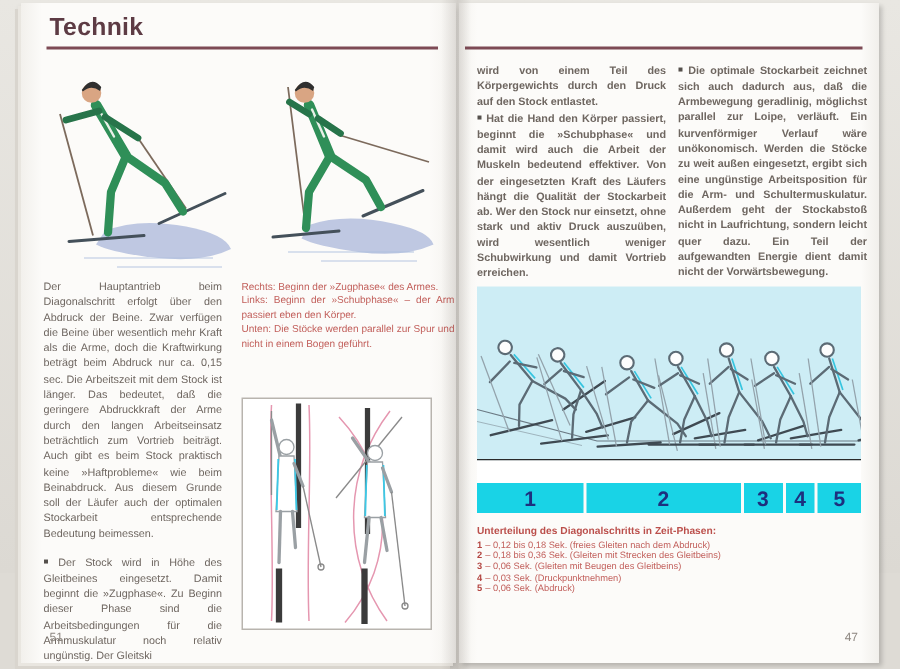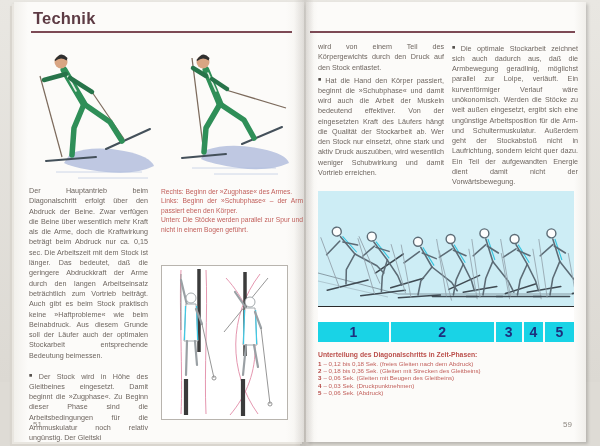--- a/index.html
+++ b/index.html
@@ -41,21 +41,21 @@
   .body-text { margin:0; font-size:7.2px; line-height:10.3px; color:#6e6660; text-align:justify; }
   .body-text.spaced { margin-top:9px; }
   .bullet { font-size:5.5px; color:#55504c; vertical-align:1.5px; margin-right:2px; }
   .l-col2 { position:absolute; left:147px; top:185px; width:142px; }
   .photo-caption { margin:0; font-size:6.7px; line-height:9.4px; color:#c2605c; text-align:justify; }
   .pole-diagram { position:absolute; left:147px; top:263px; width:127px; height:155px;
     background:#ffffff; border:1px solid #b8b4ae; box-sizing:border-box; }
 
   
   .r-cols { position:absolute; left:12px; top:40px; width:260px; display:flex; gap:8px; }
-  .r-col { width:126px; }
+  .r-col { width:126px;font-weight:bold; }
   .sequence { position:absolute; left:12px; top:189px; width:256px; height:153px; }
   .seq-sky { height:116px; background:#cdedf5; border-bottom:1px solid #2a2a2a; box-sizing:border-box; }
   .seq-sky svg { display:block; }
   .seq-white { height:15px; background:#ffffff; }
   .seq-band { height:20px; display:flex; gap:2px; }
   .seg { background:#19d3e6; display:flex; align-items:center; justify-content:center;
     font-weight:bold; font-size:14px; color:#1d2f7e; }
   .legend { position:absolute; left:12px; top:349px; width:262px; }
   .legend-heading { margin:0 0 1.5px 0; font-size:6.8px; font-weight:bold; color:#bb4f4b; }
   .legend-item { font-size:6.2px; line-height:7.4px; color:#c2605c; }
@@ -265,17 +265,17 @@
 
     <div class="legend">
       <p class="legend-heading">Unterteilung des Diagonalschritts in Zeit-Phasen:</p>
       <div class="legend-item"><b>1</b><span>– 0,12 bis 0,18 Sek. (freies Gleiten nach dem Abdruck)</span></div>
       <div class="legend-item"><b>2</b><span>– 0,18 bis 0,36 Sek. (Gleiten mit Strecken des Gleitbeins)</span></div>
       <div class="legend-item"><b>3</b><span>– 0,06 Sek. (Gleiten mit Beugen des Gleitbeins)</span></div>
       <div class="legend-item"><b>4</b><span>– 0,03 Sek. (Druckpunktnehmen)</span></div>
       <div class="legend-item"><b>5</b><span>– 0,06 Sek. (Abdruck)</span></div>
     </div>
 
-    <div class="pagenum">59</div>
+    <div class="pagenum">47</div>
   </div>
 
   <div class="spine"></div>
 </div>
 
 </body></html>

